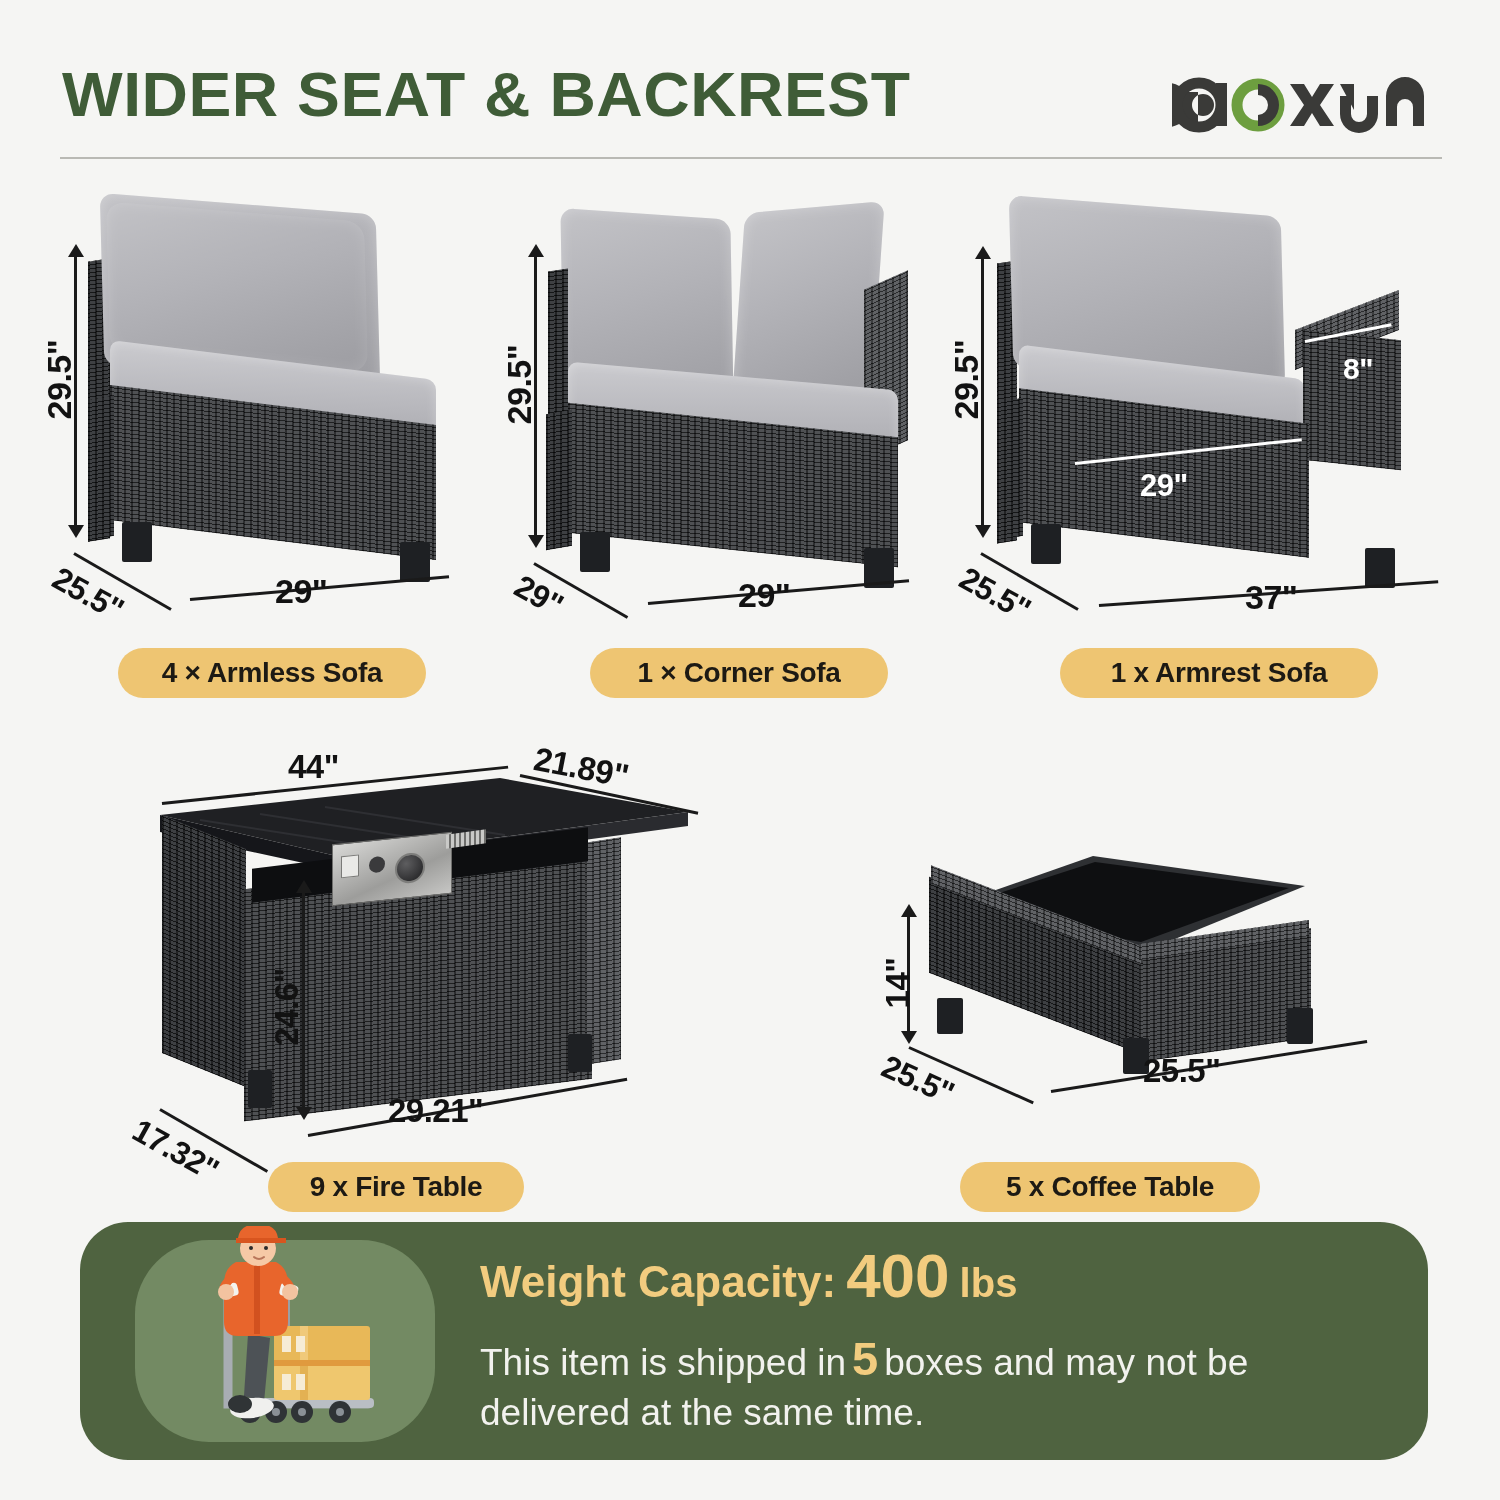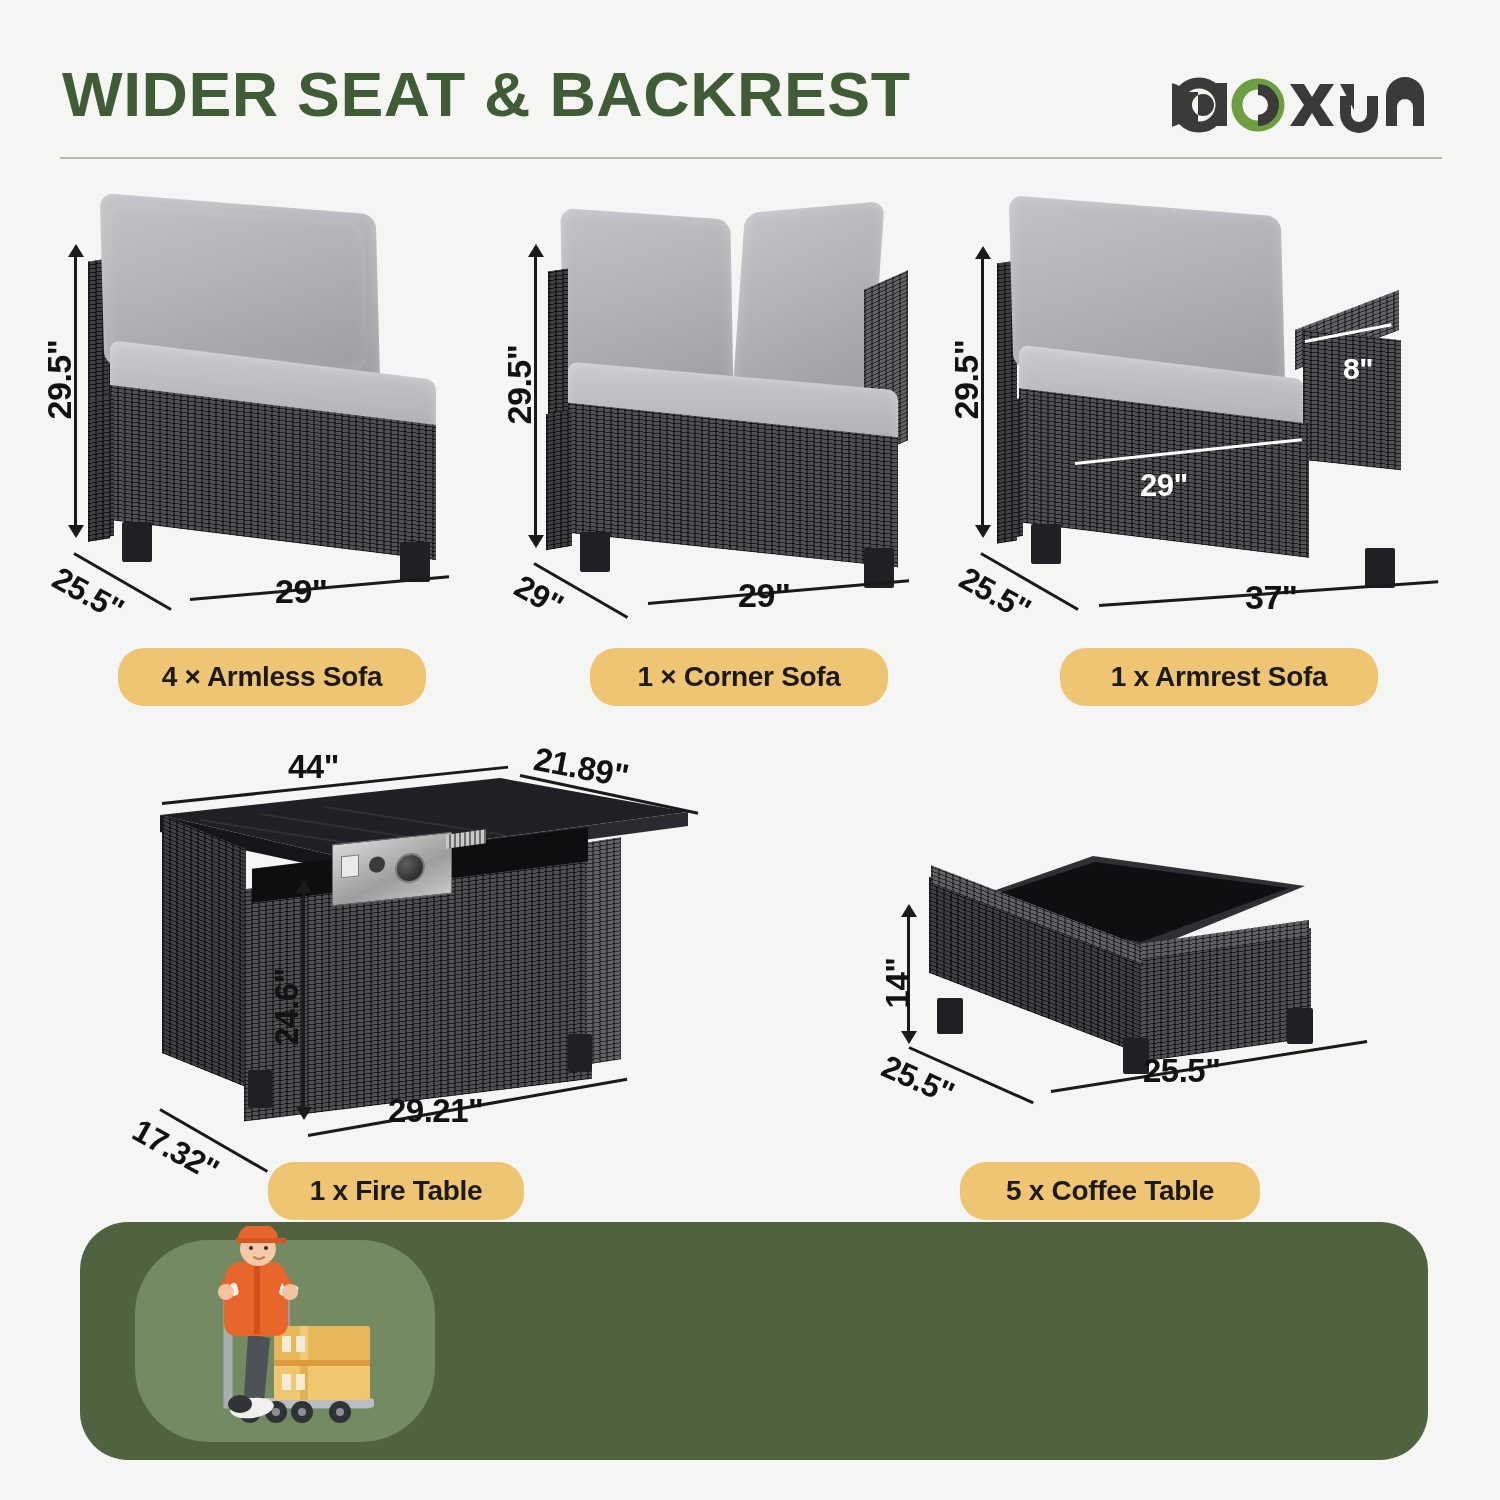--- a/index.html
+++ b/index.html
@@ -79,21 +79,21 @@
 
   
   .badge {
     position: absolute;
     background: #eec572;
     border-radius: 26px;
     color: #1d1a14;
     font-weight: 700;
     font-size: 28px;
     display: flex; align-items: center; justify-content: center;
-    height: 58px;
+    height: 50px;
     letter-spacing: -0.3px;
   }
 
   
   #banner {
     position: absolute;
     left: 80px; top: 1222px;
     width: 1348px; height: 238px;
     background: #4f6340;
     border-radius: 48px;
@@ -305,21 +305,21 @@
     </svg>
   <div class="dim-label" style="left:108px;top:248px;font-size:33px;transform:rotate(-90deg);">24.6"</div>
 
   <div class="dim-line" style="left:20px;top:368px;width:124px;height:3px;transform:rotate(30deg);transform-origin:left center;"></div>
   <div class="dim-label" style="left:4px;top:372px;font-size:32px;transform:rotate(29deg);transform-origin:left top;">17.32"</div>
 
   <div class="dim-line" style="left:168px;top:394px;width:324px;height:3px;transform:rotate(-10deg);transform-origin:left center;"></div>
   <div class="dim-label" style="left:248px;top:352px;font-size:33px;">29.21"</div>
 </div>
 
-<div class="badge" style="left:268px;top:1162px;width:256px;">1 x Fire Table</div>
+<div class="badge" style="left:268px;top:1162px;width:256px;">9 x Fire Table</div>
 
 <div class="prod" id="p-coffee" style="left:875px; top:840px; width:500px; height:300px;">
 
   <svg style="position:absolute;left:0;top:0;" width="500" height="160">
     <polygon points="58,72 218,16 430,46 268,112" fill="#2e3033"></polygon>
     <polygon points="72,70 220,22 414,48 266,102" fill="#0e0f11"></polygon>
   </svg>
 
   <div class="wicker-dark" style="position:absolute;left:54px;top:78px;width:215px;height:96px;transform:skewY(21deg);"></div>
 
@@ -399,13 +399,23 @@
     <circle cx="68" cy="22" r="18" fill="#f6c9a6"></circle>
     <path d="M50 22 q0 -22 18 -22 q18 0 18 22 l0 -4 q-8 -8 -18 -8 q-10 0 -18 8 Z" fill="#4a3a30"></path>
 
     <path d="M48 12 q2 -14 20 -14 q18 0 20 14 l-40 0 Z" fill="#e8652c"></path>
     <path d="M46 12 L96 12 L96 17 L46 17 Z" fill="#d8551f"></path>
     <circle cx="61" cy="22" r="2" fill="#2b2b2b"></circle>
     <circle cx="76" cy="22" r="2" fill="#2b2b2b"></circle>
     <path d="M64 31 q5 4 10 0" stroke="#b9765a" stroke-width="2" fill="none" stroke-linecap="round"></path>
   </svg>
 
+  <div id="banner-text">
+    <div id="capacity-line">
+      <span>Weight Capacity:</span>
+      <span id="capacity-num">400</span>
+      <span id="capacity-unit">lbs</span>
+    </div>
+    <div id="ship-line">
+      <span>This item is shipped in</span><span id="ship-count">5</span><span>boxes and may not be delivered at the same time.</span>
+    </div>
+  </div>
 </div>
 
 </body></html>

